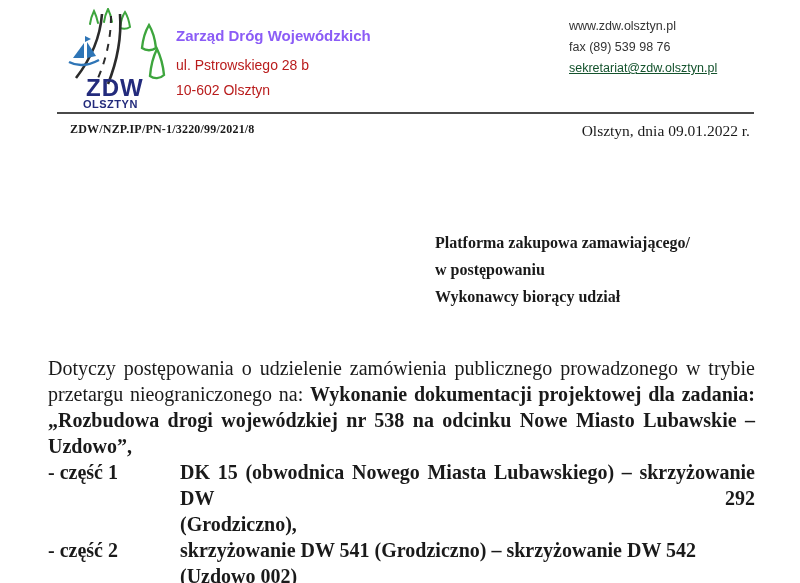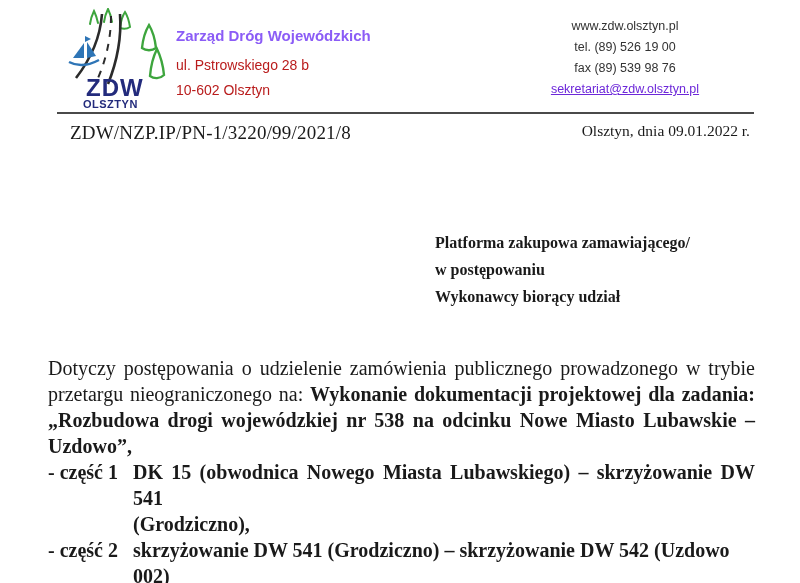--- a/index.html
+++ b/index.html
@@ -14,53 +14,52 @@
   
   .logo{position:absolute;left:60px;top:8px;width:110px;height:105px;}
   .org-block{
     position:absolute;left:176px;top:27px;
     font-family:"Liberation Sans", sans-serif;
     color:#262626;
   }
   .org-name{font-size:15px;font-weight:bold;color:#8b5cf6;margin-bottom:9px;}
   .org-line{font-size:14px;line-height:25px;color:#b91c1c;}
   .contact-block{
-    position:absolute;left:538px;top:16px;width:174px;
-    text-align:center;
+    position:absolute;left:569px;top:16px;width:174px;
     font-family:"Liberation Sans", sans-serif;
     font-size:12.5px;line-height:21px;color:#333333;
   }
-  .contact-email a{color:#6d28d9;text-decoration:underline;font-size:12.5px;}
+  .contact-email a{color:#14532d;text-decoration:underline;font-size:12.5px;}
   .rule{
     position:absolute;left:57px;top:112px;width:697px;height:2px;
     background:#4a4a4a;
   }
   
   .ref-number{
     position:absolute;left:70px;top:122px;
-    font-size:19px;font-weight:normal;letter-spacing:0.2px;text-align:right;
+    font-size:12px;font-weight:bold;letter-spacing:0.2px;text-align:right;
   }
   .place-date{
     position:absolute;right:50px;top:122px;
     font-size:15.5px;
   }
   
   .addressee{
     position:absolute;left:435px;top:229px;
     font-size:16px;font-weight:bold;line-height:27px;
   }
   
   .body-text{
     position:absolute;left:48px;top:355px;width:707px;
     font-size:20px;
   }
   .bline{line-height:26px;}
   .just{text-align:justify;text-align-last:justify;}
   .b{font-weight:bold;}
-  .part-row{display:flex;line-height:26px;}
+  .part-row{display:flex;line-height:26px;gap:47px;}
   .part-label{flex:0 0 85px;font-weight:bold;}
   .part-content{flex:1;font-weight:bold;}
   
   .logo svg{display:block;width:110px;height:105px;}
 </style>
 </head>
 <body>
 
 <div class="page">
 
@@ -97,21 +96,20 @@
   </div>
 
   <div class="org-block">
     <div class="org-name">Zarząd Dróg Wojewódzkich</div>
     <div class="org-line">ul. Pstrowskiego 28 b</div>
     <div class="org-line">10-602 Olsztyn</div>
   </div>
 
   <div class="contact-block">
     <div>www.zdw.olsztyn.pl</div>
-    <div>tel. (89) 526 19 00</div>
     <div>fax (89) 539 98 76</div>
     <div class="contact-email">
       <a href="#">sekretariat@zdw.olsztyn.pl</a>
     </div>
   </div>
 
   <div class="rule"></div>
 
   <div class="ref-number">ZDW/NZP.IP/PN-1/3220/99/2021/8</div>
   <div class="place-date">Olsztyn, dnia 09.01.2022 r.</div>
@@ -123,21 +121,21 @@
   </div>
 
   <div class="body-text">
     <div class="bline just"><span>Dotyczy postępowania o udzielenie zamówienia publicznego prowadzonego w trybie</span></div>
     <div class="bline just"><span>przetargu nieograniczonego na:</span> <span class="b">Wykonanie dokumentacji projektowej dla zadania:</span></div>
     <div class="bline just b"><span>„Rozbudowa drogi wojewódzkiej nr 538 na odcinku Nowe Miasto Lubawskie – Uzdowo”,</span></div>
 
     <div class="part-row">
       <div class="part-label">- część 1</div>
       <div class="part-content">
-        <div class="just">DK 15 (obwodnica Nowego Miasta Lubawskiego) – skrzyżowanie DW 541</div>
+        <div class="just">DK 15 (obwodnica Nowego Miasta Lubawskiego) – skrzyżowanie DW 292</div>
         <div>(Grodziczno),</div>
       </div>
     </div>
 
     <div class="part-row">
       <div class="part-label">- część 2</div>
       <div class="part-content">
         <div>skrzyżowanie DW 541 (Grodziczno) – skrzyżowanie DW 542 (Uzdowo 002)</div>
       </div>
     </div>

